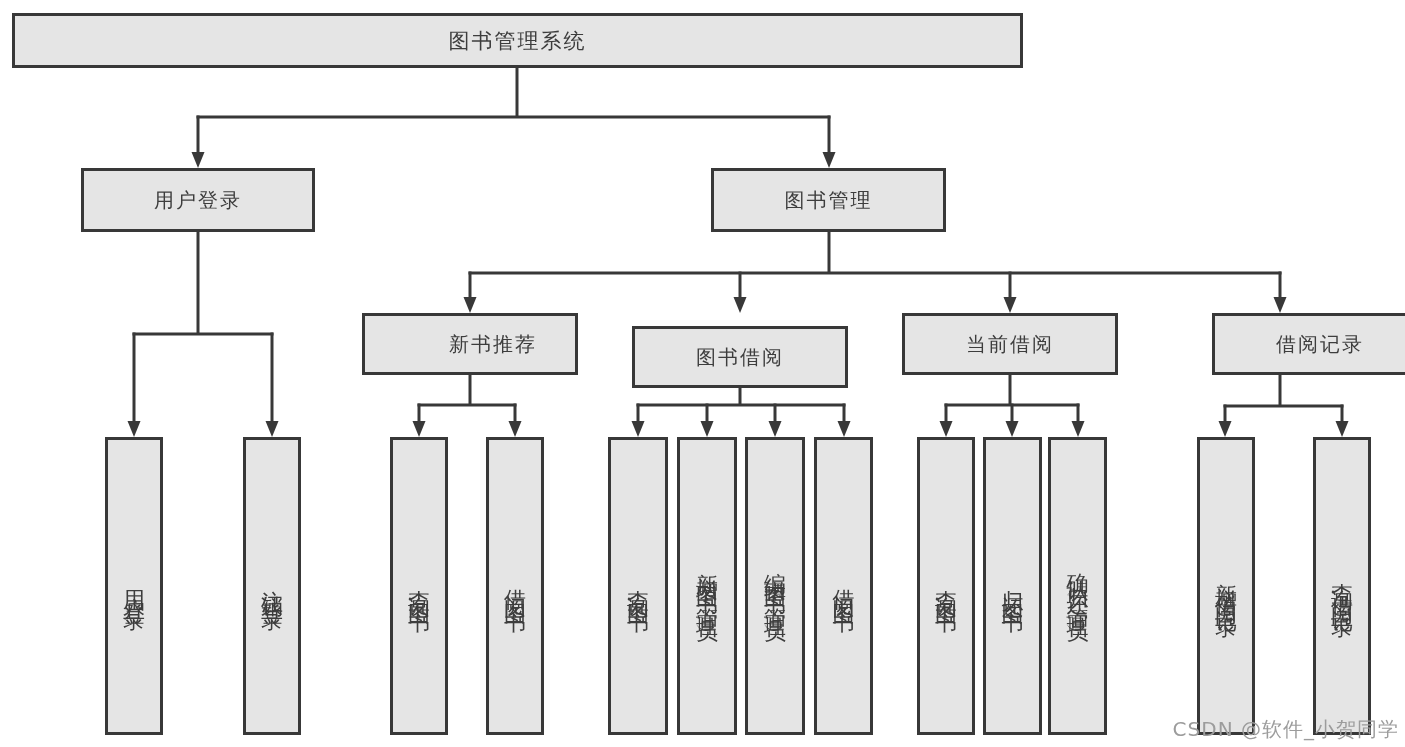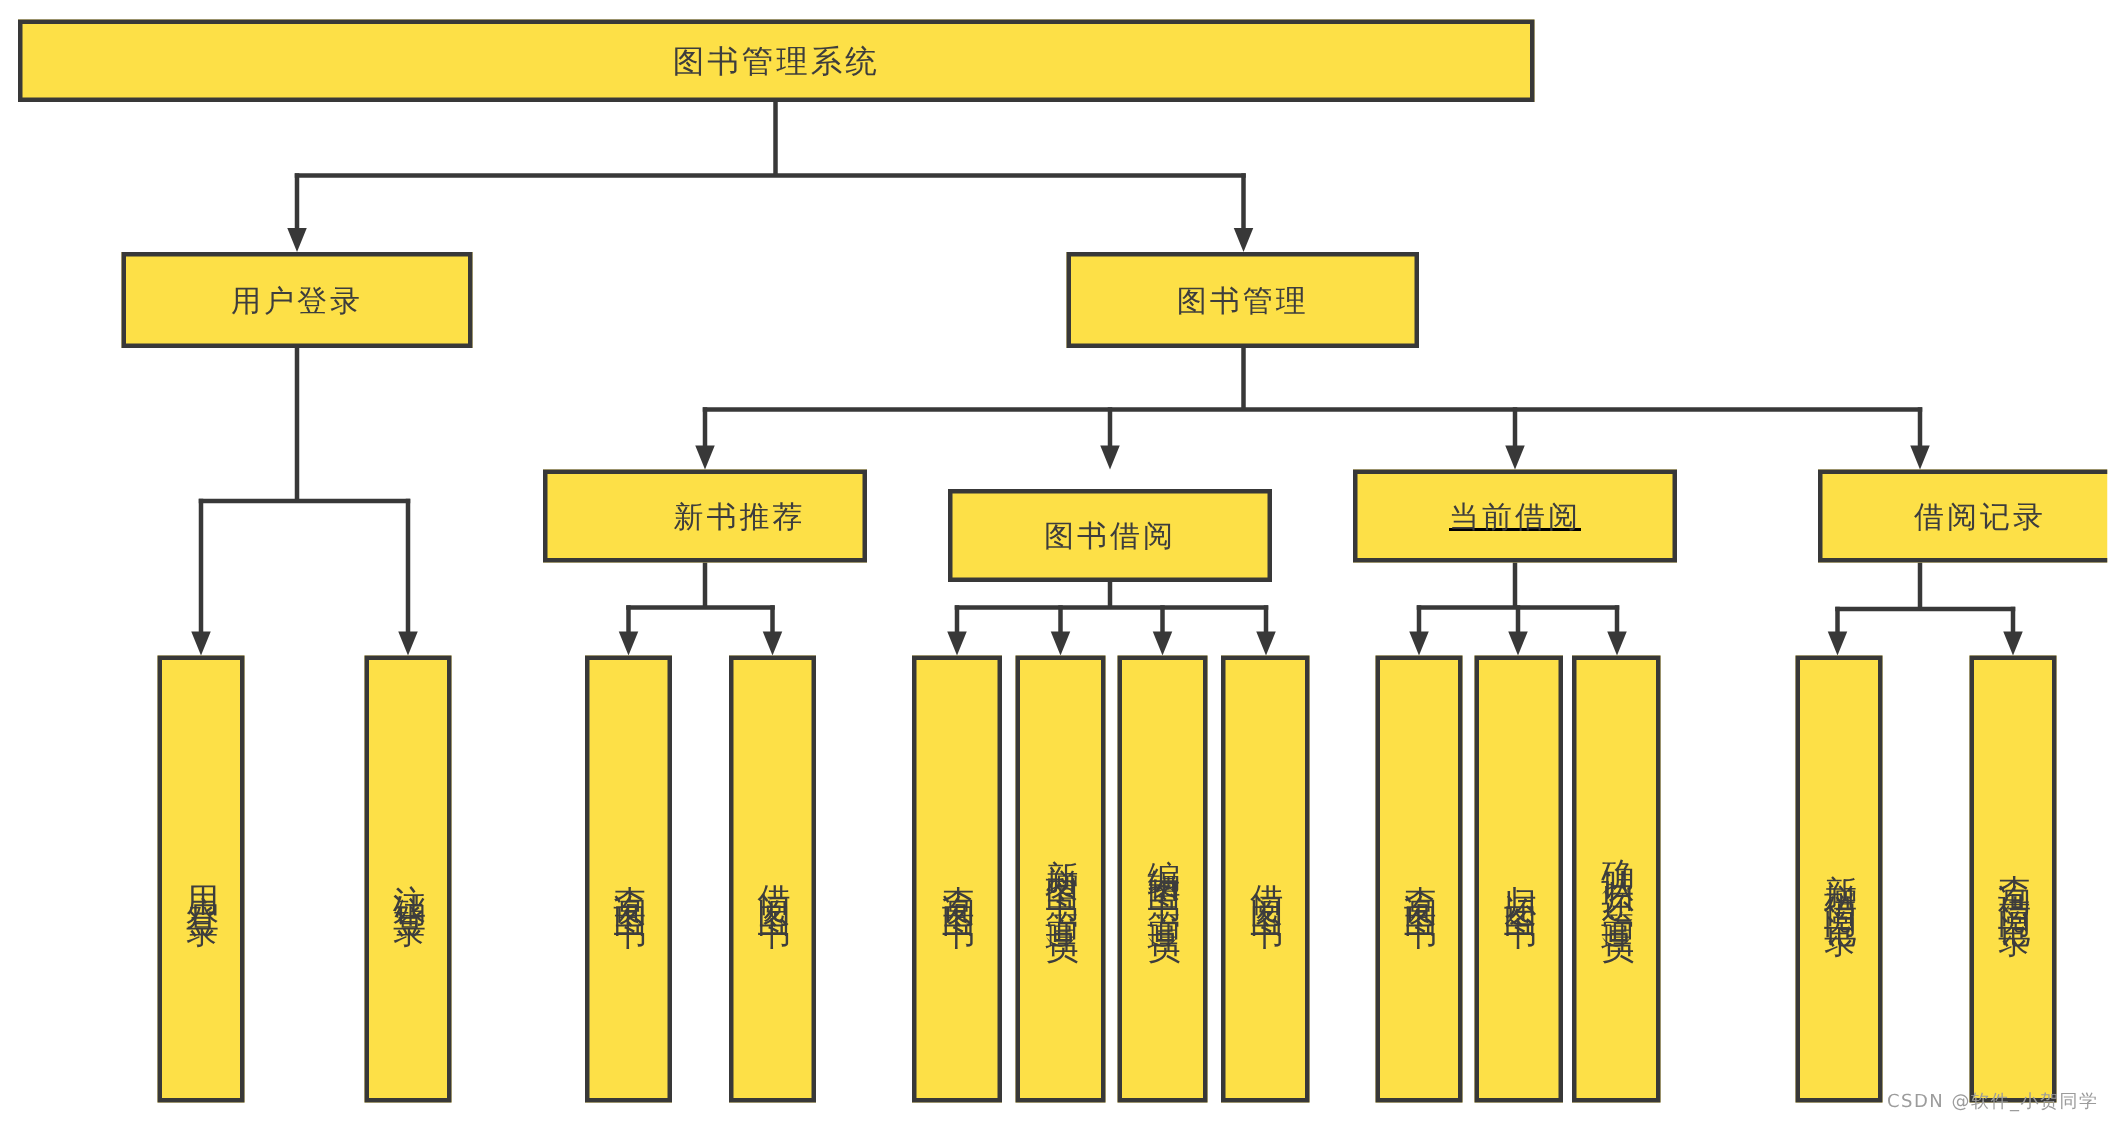--- a/index.html
+++ b/index.html
@@ -20,21 +20,21 @@
     left: 0; top: 0;
     z-index: 1;
     pointer-events: none;
   }
   #connectors line { stroke: #383838; stroke-width: 3; }
   #connectors polygon { fill: #383838; }
   .box {
     position: absolute;
     box-sizing: border-box;
     border: 3px solid #383838;
-    background: #fde047;
+    background: #e5e5e5;
     display: flex;
     align-items: center;
     justify-content: center;
     z-index: 2;
   }
   .hlabel {
     font-size: 20px;
     color: #3d3d3d;
     letter-spacing: 2px;
     white-space: nowrap;
@@ -46,21 +46,21 @@
     font-size: 22px;
     letter-spacing: 7px;
     color: #3d3d3d;
     line-height: 1;
     white-space: nowrap;
   }
   .watermark {
     position: absolute;
     right: 6px;
     bottom: 4px;
-    font-size: 12px;
+    font-size: 20px;
     color: #9c9c9c;
     letter-spacing: 1px;
     z-index: 3;
     white-space: nowrap;
   }
 </style>
 </head>
 <body>
 
 <div id="canvas">
@@ -151,21 +151,21 @@
   <div class="box" style="left:711px; top:168px; width:235px; height:64px;font-family:Liberation Mono, monospace;">
     <span class="hlabel">图书管理</span>
   </div>
 
   <div class="box" style="left:362px; top:313px; width:216px; height:62px;padding-left:46px;">
     <span class="hlabel">新书推荐</span>
   </div>
   <div class="box" style="left:632px; top:313px; width:216px; height:62px;margin-top:13px;">
     <span class="hlabel">图书借阅</span>
   </div>
-  <div class="box" style="left:902px; top:313px; width:216px; height:62px;text-decoration:underline;">
+  <div class="box" style="left:902px; top:313px; width:216px; height:62px;">
     <span class="hlabel">当前借阅</span>
   </div>
   <div class="box" style="left:1212px; top:313px; width:216px; height:62px;justify-content:center;">
     <span class="hlabel">借阅记录</span>
   </div>
 
   <div class="box" style="left:105px; top:437px; width:58px; height:298px;">
     <span class="vlabel">用户登录</span>
   </div>
   <div class="box" style="left:243px; top:437px; width:58px; height:298px;">

